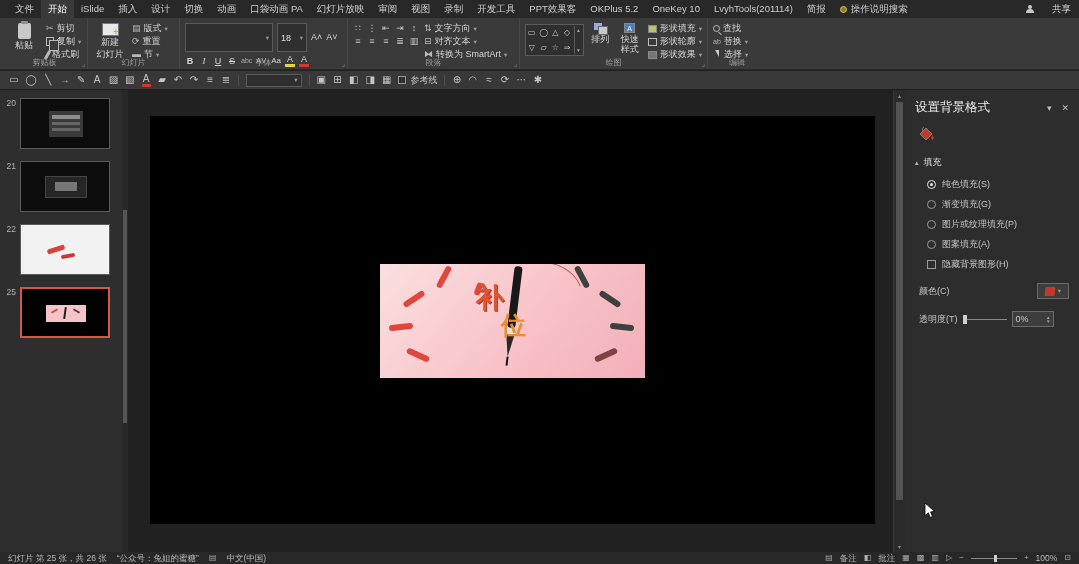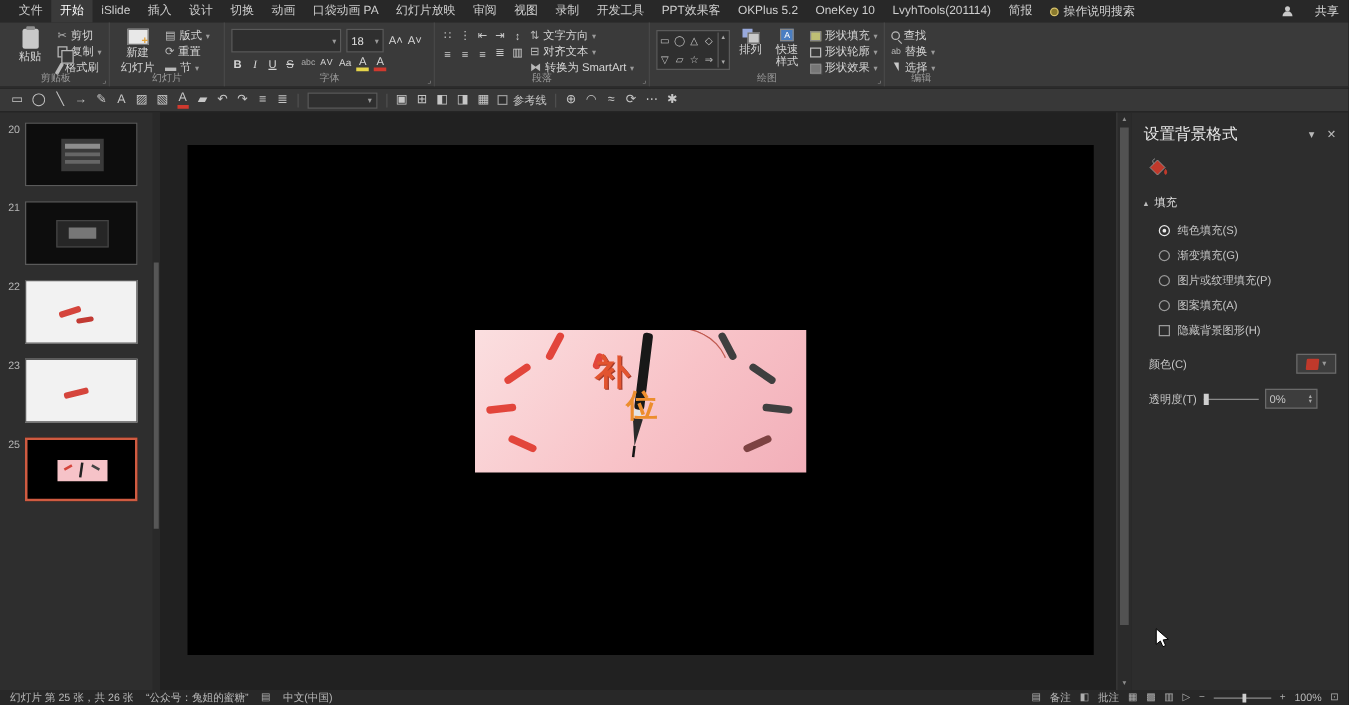--- a/index.html
+++ b/index.html
@@ -31,21 +31,21 @@
   .mini{display:inline-block;color:#b9b9b9;font-size:9px;line-height:1}
   .icon-clipboard{width:13px;height:16px;background:#c9c9c9;border-radius:2px;position:relative}
   .icon-clipboard::before{content:"";position:absolute;left:3px;top:-2px;width:7px;height:3px;background:#8f8f8f;border-radius:1px}
   .icon-slide{width:17px;height:13px;background:#e8e8e8;border:1px solid #777;position:relative}
   .icon-slide::before{content:"+";position:absolute;right:-1px;bottom:-3px;color:#e2a33c;font-size:9px;font-weight:bold}
   .copyic{width:8px;height:9px;border:1px solid #b9b9b9;position:relative}
   .copyic::after{content:"";position:absolute;left:2px;top:2px;width:8px;height:9px;border:1px solid #b9b9b9;background:#3a3a3a}
   .brushic{width:3px;height:10px;background:#b9b9b9;transform:rotate(30deg);border-radius:1px}
   .col{display:flex;flex-direction:column;gap:3px;padding-top:2px}
   .row{display:flex;align-items:center;gap:4px}
-  .combo{height:19px;background:#2f2f2f;border:1px solid #5a5a5a;display:flex;align-items:center;padding:0 3px;font-size:9px;color:#e0e0e0}
+  .combo{height:29px;background:#2f2f2f;border:1px solid #5a5a5a;display:flex;align-items:center;padding:0 3px;font-size:9px;color:#e0e0e0}
   .combo .val{flex:1}
   .fbtn{min-width:10px;text-align:center;font-size:9px;color:#d6d6d6;line-height:1.2}
   [data-name="bold-icon"]{font-weight:bold}
   [data-name="italic-icon"]{font-style:italic;font-family:"Liberation Serif",serif}
   [data-name="underline-icon"]{text-decoration:underline}
   [data-name="strikethrough-icon"]{text-decoration:line-through}
   [data-name="text-shadow-icon"]{font-size:7px;color:#aaa}
   [data-name="character-spacing-icon"]{font-size:7px;letter-spacing:1px}
   [data-name="change-case-icon"]{font-size:8px}
   [data-name="highlight-icon"]{border-bottom:3px solid #e5d44a;line-height:1}
@@ -435,26 +435,20 @@
     </div>
 
     <div class="thumb-row" data-name="slide-row-22">
       <span class="thumb-num" data-name="slide-number">22</span>
       <div class="thumb white" data-name="slide-thumbnail-22">
         <span class="mini-el" data-name="thumbnail-preview" style="left:26px;top:22px;width:18px;height:5px;background:#d5453c;border-radius:2px;transform:rotate(-18deg)"></span>
         <span class="mini-el" data-name="thumbnail-preview" style="left:40px;top:29px;width:14px;height:4px;background:#c23a33;border-radius:2px;transform:rotate(-10deg)"></span>
       </div>
     </div>
 
-    <div class="thumb-row" data-name="slide-row-23">
-      <span class="thumb-num" data-name="slide-number">23</span>
-      <div class="thumb white" data-name="slide-thumbnail-23">
-        <span class="mini-el" data-name="thumbnail-preview" style="left:30px;top:24px;width:20px;height:5px;background:#d5453c;border-radius:2px;transform:rotate(-14deg)"></span>
-      </div>
-    </div>
 
 
     <div class="thumb-row" data-name="slide-row-25">
       <span class="thumb-num" data-name="slide-number">25</span>
       <div class="thumb selected" data-name="slide-thumbnail-25-selected" style="background:#000">
         <span class="mini-el" data-name="thumbnail-preview" style="left:24px;top:16px;width:40px;height:17px;background:#f6c3c8"></span>
         <span class="mini-el" data-name="thumbnail-preview" style="left:29px;top:21px;width:7px;height:2px;background:#d5453c;transform:rotate(-30deg)"></span>
         <span class="mini-el" data-name="thumbnail-preview" style="left:51px;top:21px;width:7px;height:2px;background:#444;transform:rotate(30deg)"></span>
         <span class="mini-el" data-name="thumbnail-preview" style="left:42px;top:18px;width:2px;height:12px;background:#222;transform:rotate(8deg)"></span>
       </div>

